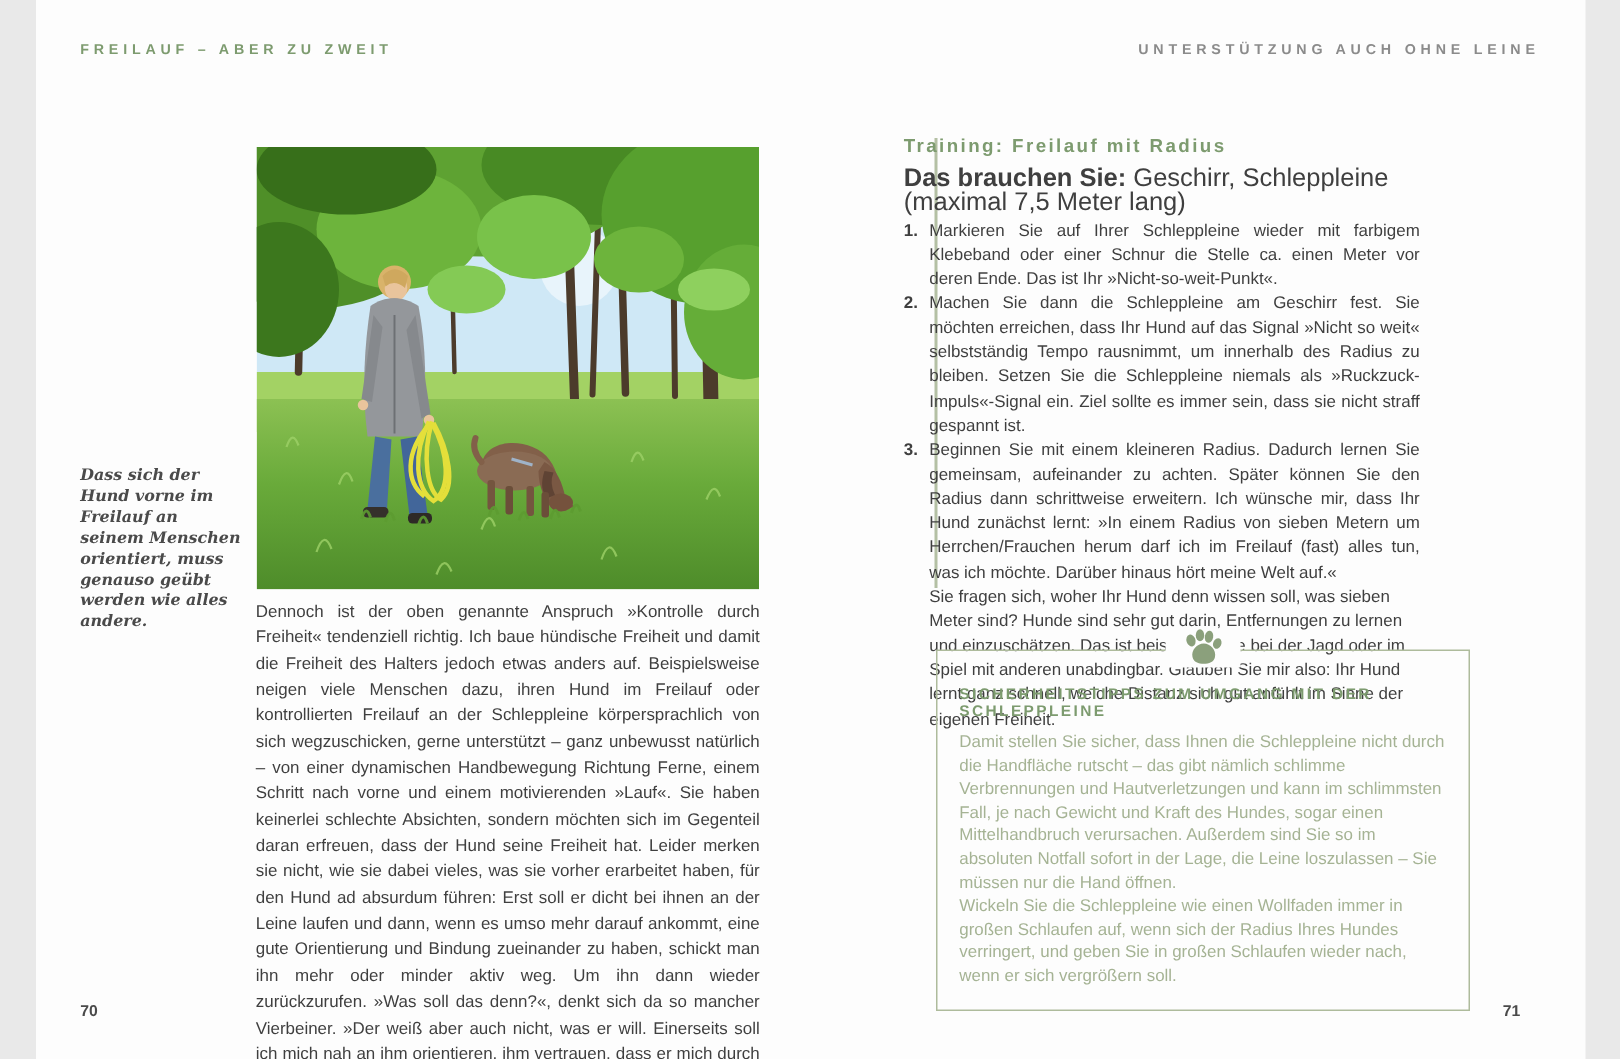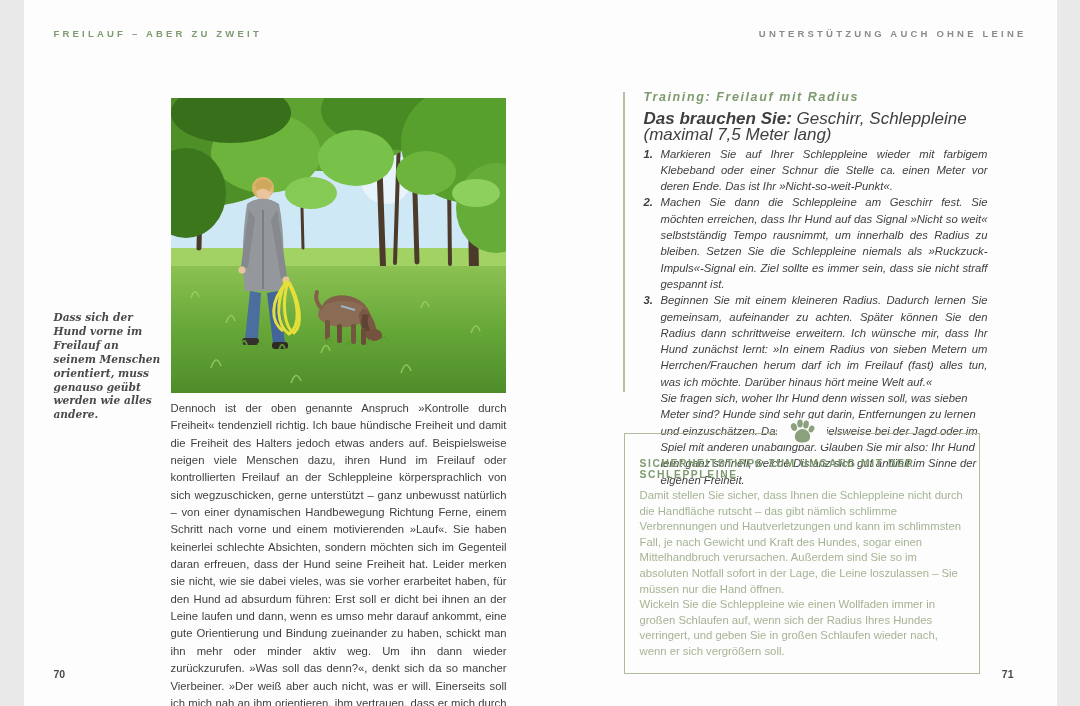--- a/index.html
+++ b/index.html
@@ -22,21 +22,21 @@
     font-size:10.6px;line-height:13.9px;color:#4a4a4a;}
   
   .bodytext{position:absolute;left:147px;top:400px;width:336px;
     font-size:11.3px;line-height:17.35px;text-align:justify;}
   
   .pagenum{position:absolute;bottom:26px;font-size:10.5px;font-weight:bold;color:#4a4a4a;}
   .pagenum.left{left:30px;}
   .pagenum.right{right:43px;}
   
   .training-rule{position:absolute;left:599px;top:92px;width:2px;height:300px;background:#b4c0a4;}
-  .training{position:absolute;left:620px;top:90px;width:344px;font-style:italic;}
+  .training{position:absolute;left:579px;top:90px;width:344px;}
   .training-title{color:#7d9b6f;font-weight:bold;font-size:12.5px;letter-spacing:1.6px;margin:0 0 7px 0;}
   .needs{font-size:17px;line-height:16.3px;margin-bottom:2px;}
   .needs b{font-weight:bold;}
   .step{display:flex;font-size:11.3px;line-height:16.3px;}
   .step .num{min-width:17px;font-weight:bold;}
   .step .stxt{flex:1;text-align:justify;}
   .step .body2{text-align:left;}
   
   .tipsbox{position:absolute;left:600px;top:433px;width:356px;
     border:1px solid #aebb9c;padding:24px 15px 13px 15px;box-sizing:border-box;}

